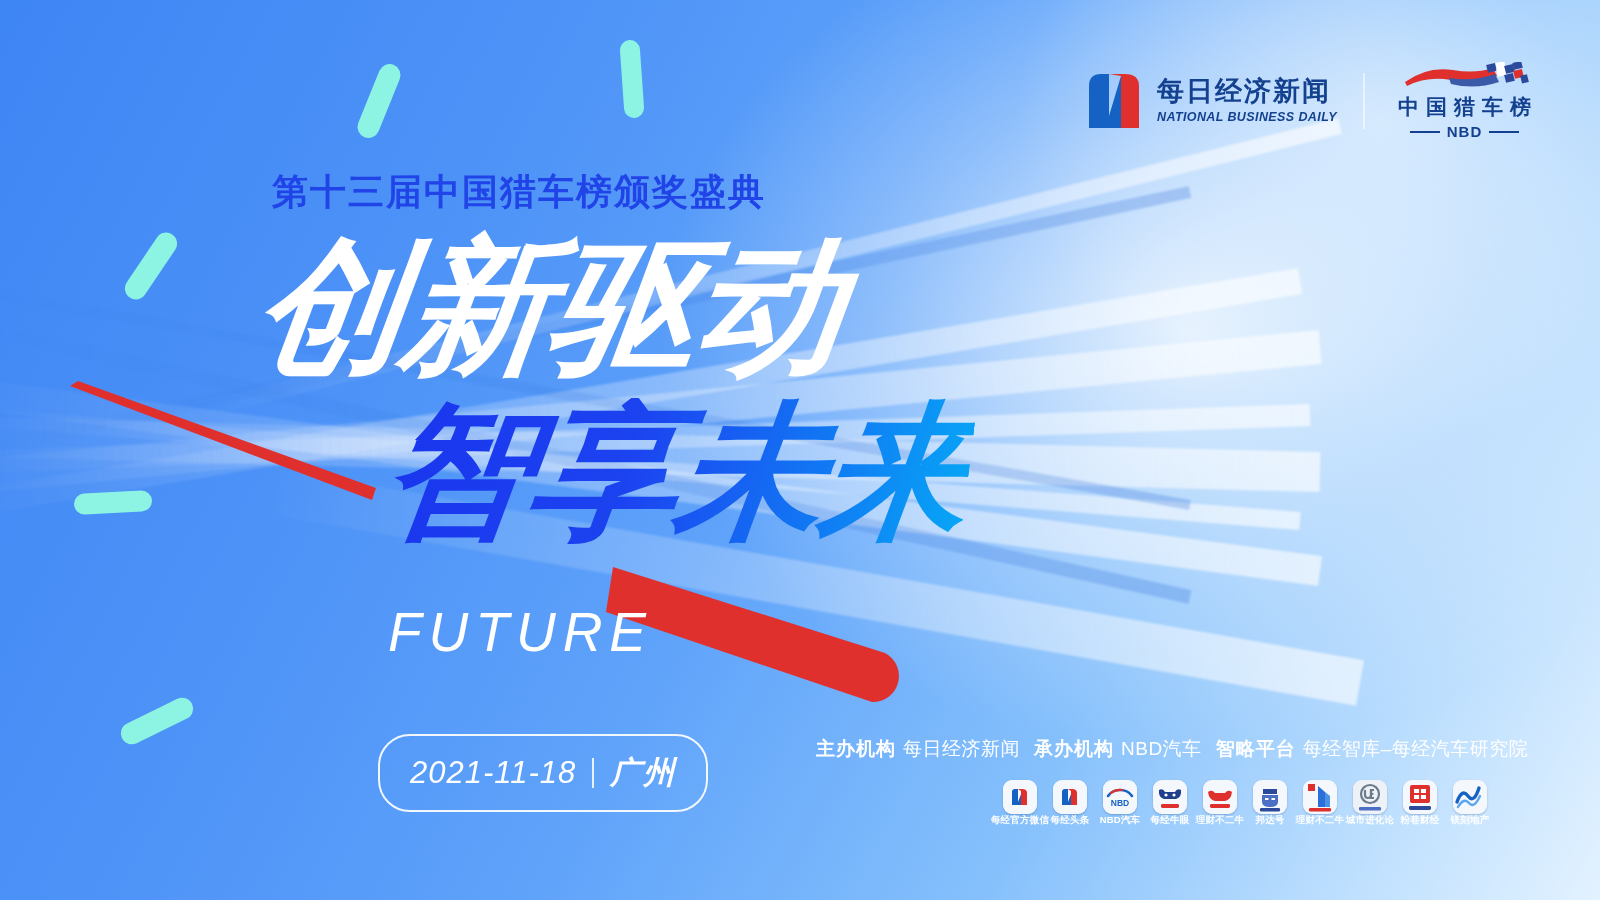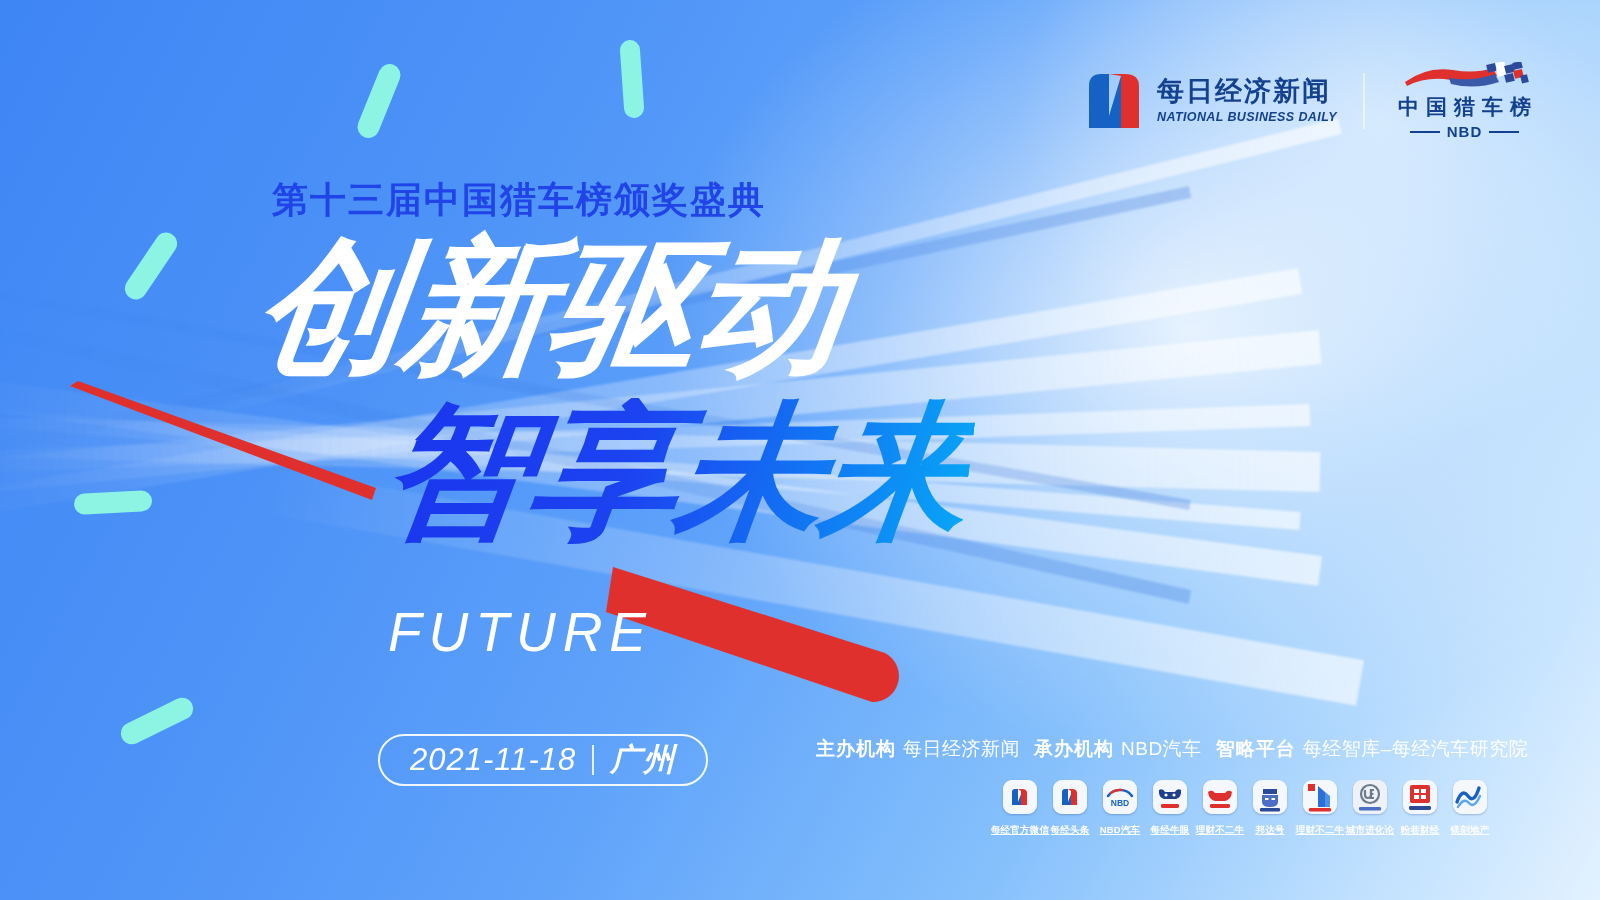--- a/index.html
+++ b/index.html
@@ -31,41 +31,41 @@
   .nbd-cn{font-size:27px;font-weight:bold;color:#14418f;letter-spacing:2px;font-family:"Liberation Sans","DejaVu Sans",sans-serif;}
   .nbd-en{font-size:12.5px;font-weight:bold;font-style:italic;color:#14418f;letter-spacing:0.4px;margin-top:6px;}
   .divider-v{width:2px;height:56px;background:rgba(255,255,255,0.55);}
   .lcb{display:flex;flex-direction:column;align-items:center;}
   .lcb-swoosh{width:128px;height:30px;}
   .lcb-cn{font-size:21px;font-weight:bold;color:#14418f;letter-spacing:7px;margin-top:1px;text-indent:7px;}
   .lcb-rule{display:flex;align-items:center;gap:7px;margin-top:2px;}
   .lcb-rule .ln{width:30px;height:2px;background:#14418f;}
   .lcb-nbd{font-size:15px;font-weight:bold;color:#14418f;letter-spacing:1px;}
   
-  .eyebrow{position:absolute;left:272px;top:176px;font-size:36px;font-weight:bold;color:#2044e8;letter-spacing:2px;white-space:nowrap;}
+  .eyebrow{position:absolute;left:272px;top:168px;font-size:36px;font-weight:bold;color:#2044e8;letter-spacing:2px;white-space:nowrap;}
   .h1{position:absolute;left:258px;top:233px;font-size:148px;font-weight:bold;font-style:italic;color:#ffffff;letter-spacing:-2px;white-space:nowrap;line-height:1;transform:skewX(-7deg);}
   .h2{position:absolute;left:385px;top:398px;font-size:148px;font-weight:bold;font-style:italic;letter-spacing:-2px;white-space:nowrap;line-height:1;transform:skewX(-7deg);
       background:linear-gradient(96deg,#1a35ee 0%,#1c43f0 42%,#1274f3 72%,#07a6f6 100%);
       -webkit-background-clip:text;background-clip:text;color:transparent;}
   .en-sub{position:absolute;left:388px;top:604px;font-size:55px;font-style:italic;font-weight:300;color:#ffffff;letter-spacing:7px;line-height:1.04;}
   .en-sub span{display:block;}
-  .datebadge{position:absolute;left:378px;top:734px;display:flex;align-items:center;gap:16px;padding:3px 30px;border:2px solid rgba(255,255,255,0.92);border-radius:32px;}
+  .datebadge{position:absolute;left:378px;top:734px;display:flex;align-items:center;gap:16px;padding:16px 30px;border:2px solid rgba(255,255,255,0.92);border-radius:32px;}
   .datebadge .dt{font-size:31px;font-style:italic;color:#ffffff;letter-spacing:1px;}
   .datebadge .sep{width:2px;height:30px;background:rgba(255,255,255,0.85);}
   .datebadge .city{font-size:31px;font-style:italic;font-weight:bold;color:#ffffff;letter-spacing:2px;}
   
   .credits{position:absolute;left:816px;top:736px;display:flex;align-items:baseline;white-space:nowrap;color:#ffffff;}
   .credits .grp{display:flex;align-items:baseline;gap:7px;margin-right:14px;}
   .credits .k{font-size:19px;font-weight:bold;letter-spacing:1px;}
   .credits .v{font-size:19px;letter-spacing:0.5px;}
   
   .iconstrip{position:absolute;left:1000px;top:780px;display:flex;gap:10px;}
   .app{width:40px;display:flex;flex-direction:column;align-items:center;}
   .app-ico{width:34px;height:34px;border-radius:9px;background:#f2f6fb;display:flex;align-items:center;justify-content:center;overflow:hidden;box-shadow:0 1px 2px rgba(0,40,110,0.25);}
-  .app-lb{margin-top:10px;font-size:9.5px;color:#ffffff;white-space:nowrap;font-weight:bold;letter-spacing:0.2px;text-decoration:underline;}
+  .app-lb{margin-top:0;font-size:9.5px;color:#ffffff;white-space:nowrap;font-weight:bold;letter-spacing:0.2px;}
 </style>
 </head>
 <body>
 
 <div class="poster">
 
   <div class="rays">
     <div class="ray" style="left:-60px;top:268px;width:1360px;height:26px;transform:rotate(-9.5deg);"></div>
     <div class="ray" style="left:-80px;top:330px;width:1400px;height:34px;transform:rotate(-5.5deg);"></div>
     <div class="ray" style="left:-40px;top:404px;width:1350px;height:22px;transform:rotate(-2deg);"></div>

